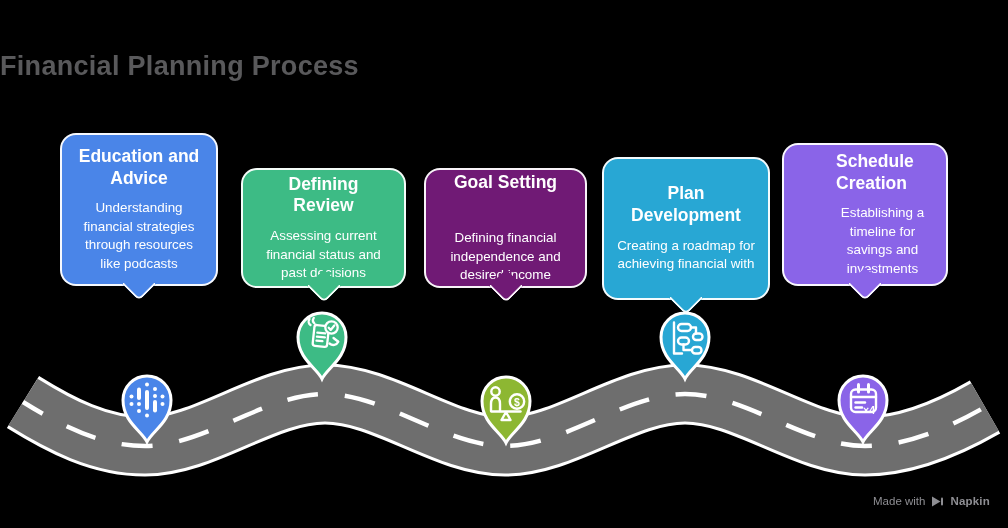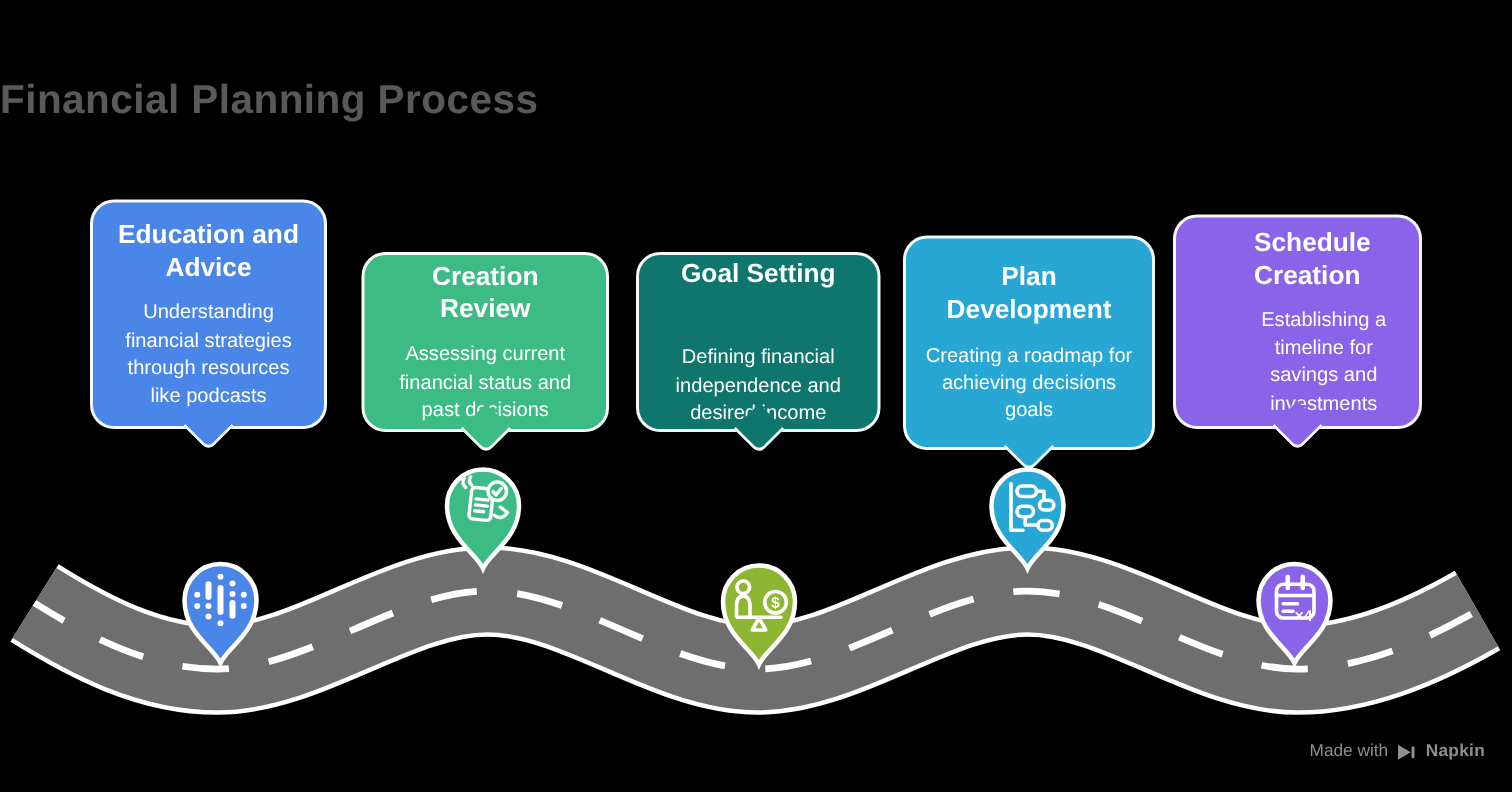--- a/index.html
+++ b/index.html
@@ -139,32 +139,32 @@
       <text x="32" y="44" font-size="10.5" font-weight="bold" fill="#fff" stroke="none">×4</text>
     </g>
   </svg>
 
   <div class="card card1" style="background: rgb(74, 133, 232);">
     <div class="card-title">Education and Advice</div>
     <div class="card-desc">Understanding financial strategies through resources like podcasts</div>
   </div>
 
   <div class="card card2" style="background: rgb(61, 187, 133);">
-    <div class="card-title">Creation Review</div>
+    <div class="card-title">Defining Review</div>
     <div class="card-desc">Assessing current financial status and past decisions</div>
   </div>
 
-  <div class="card card3" style="background: #0f766e; gap: 26px;">
+  <div class="card card3" style="background: #701a75; gap: 26px;">
     <div class="card-title">Goal Setting</div>
     <div class="card-desc">Defining financial independence and desired income</div>
   </div>
 
   <div class="card card4" style="background: rgb(40, 167, 212);">
     <div class="card-title">Plan Development</div>
-    <div class="card-desc">Creating a roadmap for achieving decisions goals</div>
+    <div class="card-desc">Creating a roadmap for achieving financial with</div>
   </div>
 
   <div class="card card5" style="background: rgb(138, 100, 232);">
     <div class="card-title">Schedule Creation</div>
     <div class="card-desc">Establishing a timeline for savings and investments</div>
   </div>
 
   <div class="watermark">
     <span>Made with</span>
     <svg width="13" height="13" viewBox="0 0 13 13">

